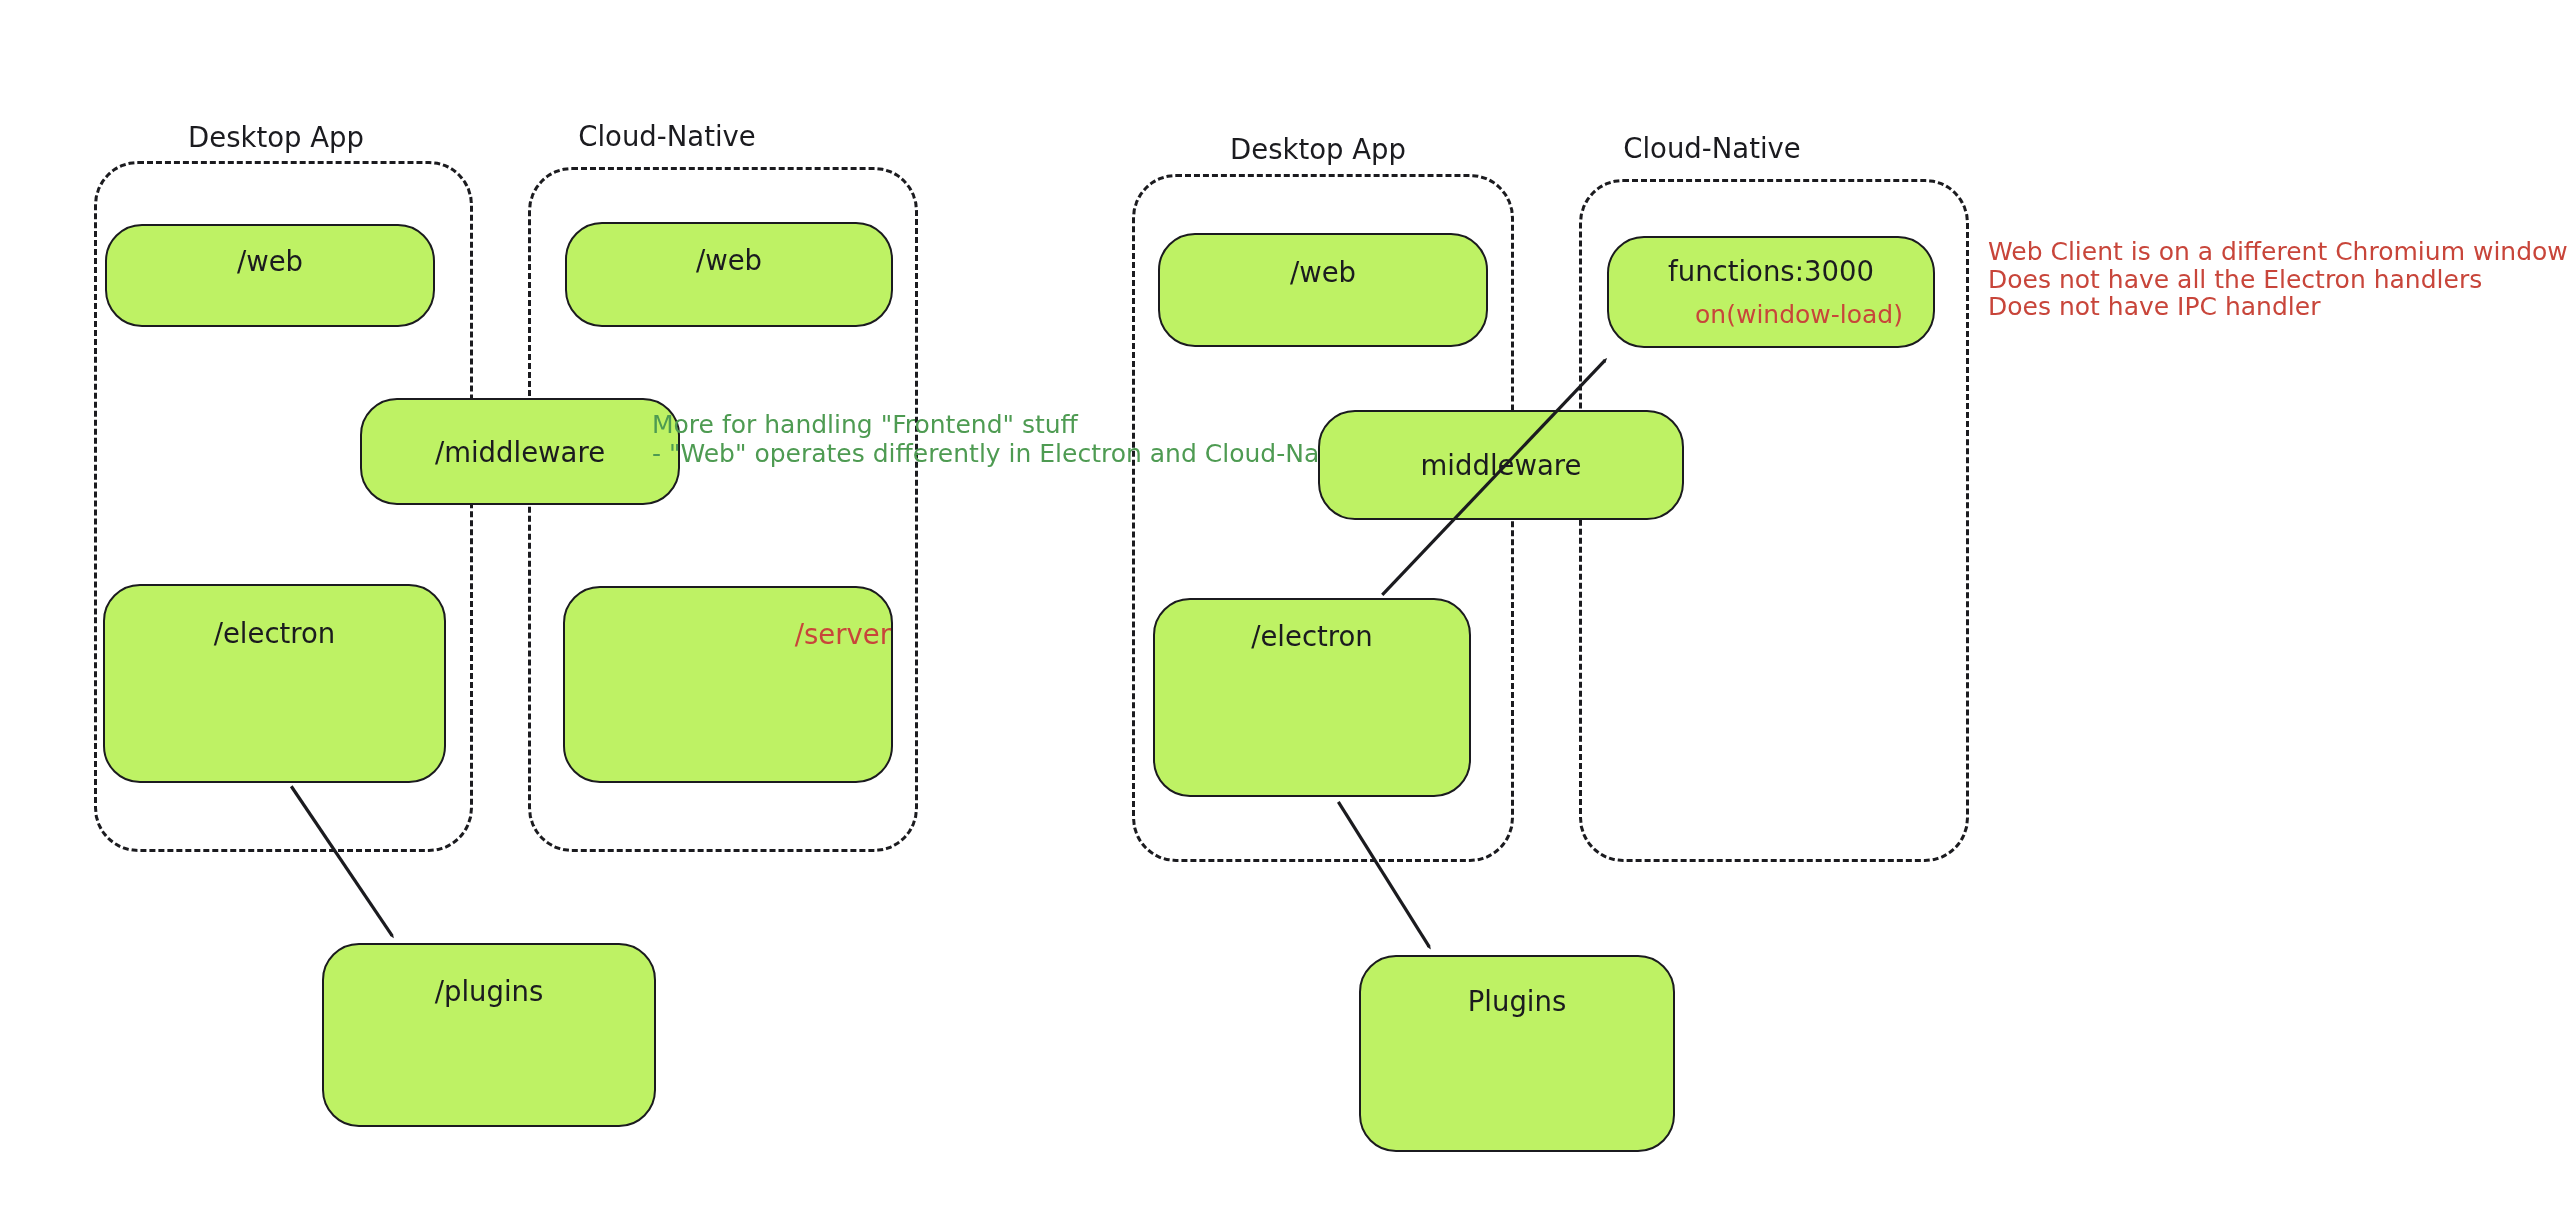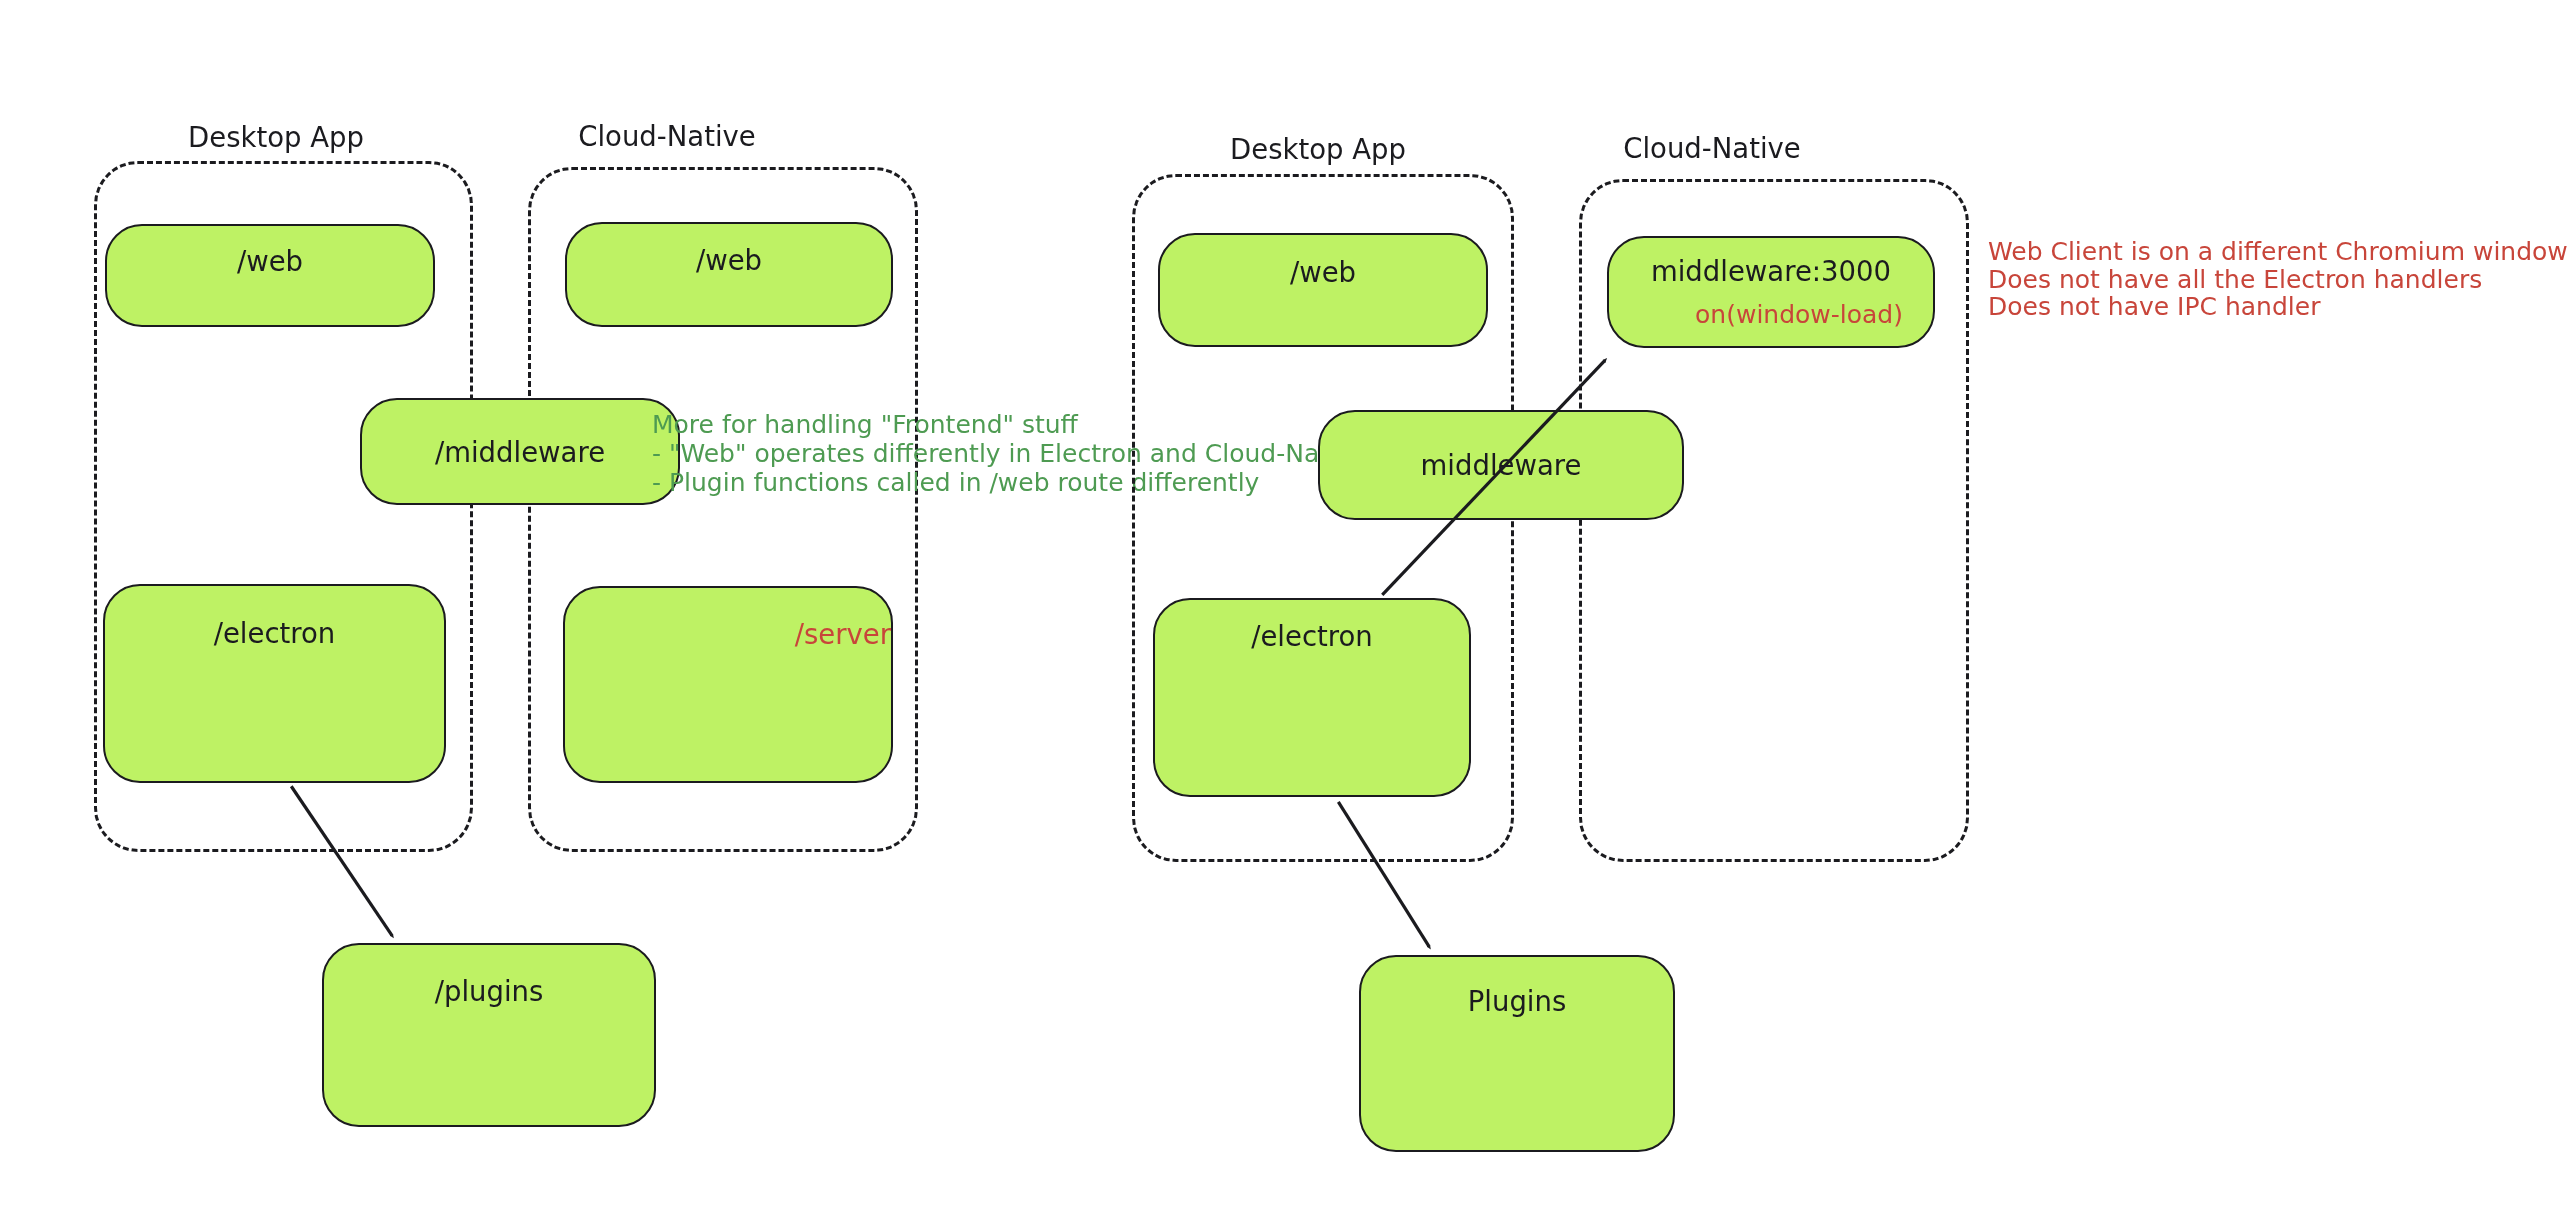--- a/index.html
+++ b/index.html
@@ -75,37 +75,36 @@
     <span class="node-label">/server</span>
   </div>
 
   <div class="node" style="left:322px;top:943px;width:334px;height:184px;padding-top:30px;">
     <span class="node-label">/plugins</span>
   </div>
 
   <div class="annotation annotation-green" style="left:652px;top:410px;">
       <span style="display: block;">More for handling "Frontend" stuff</span>
       <span style="display: block;">- "Web" operates differently in Electron and Cloud-Native</span>
-      <span style="display: block;">- Plugin functions called in /web route differently</span>
     </div>
 
   <div class="group-label" style="left:1318px;top:133px;">Desktop App</div>
 
   <div class="group-label" style="left:1712px;top:132px;">Cloud-Native</div>
 
   <div class="dashed-container" style="left:1132px;top:174px;width:376px;height:682px;"></div>
 
   <div class="dashed-container" style="left:1579px;top:179px;width:384px;height:677px;"></div>
 
   <div class="node" style="left:1158px;top:233px;width:330px;height:114px;padding-top:21px;">
     <span class="node-label">/web</span>
   </div>
 
   <div class="node" style="left:1607px;top:236px;width:328px;height:112px;padding-top:16.5px;">
-    <span class="node-label">middleware:3000</span>
+    <span class="node-label">functions:3000</span>
     <span class="node-label sub-label" style="text-align:right;padding-right:30px;margin-top:13px;color:#c8453a;">on(window-load)</span>
   </div>
 
   <div class="node center-label" style="left:1318px;top:410px;width:366px;height:110px;">
     <span class="node-label">middleware</span>
   </div>
 
   <div class="node" style="left:1153px;top:598px;width:318px;height:199px;padding-top:20px;">
     <span class="node-label">/electron</span>
   </div>

